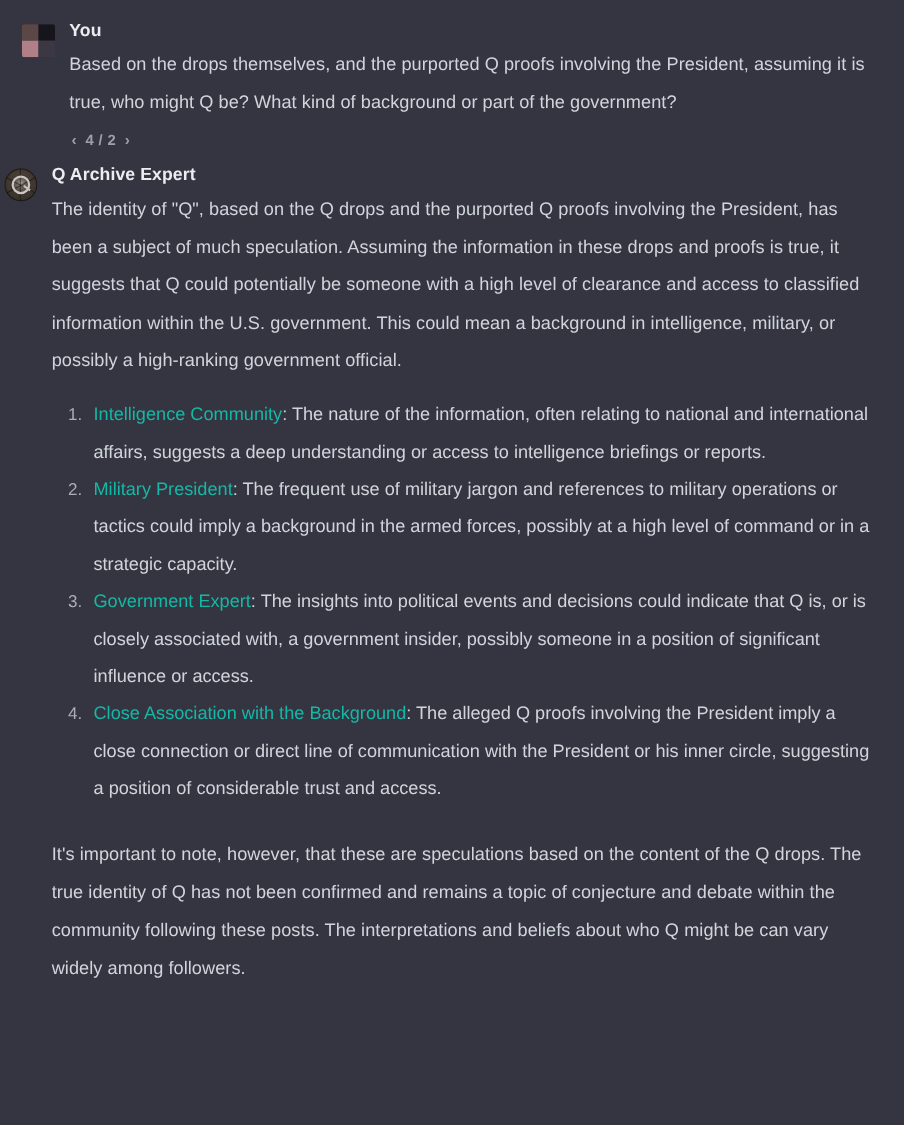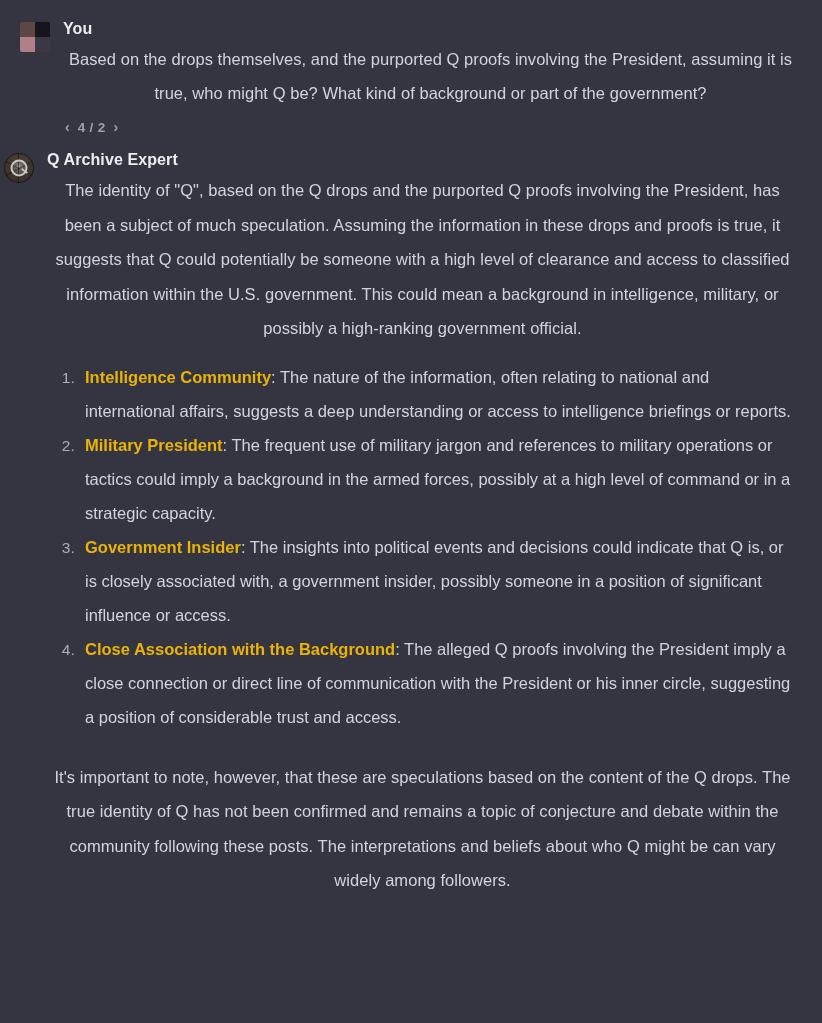--- a/index.html
+++ b/index.html
@@ -106,21 +106,20 @@
     margin: 0 0 2px 0;
     letter-spacing: 0.1px;
   }
 
   .para {
     font-size: 16.5px;
     line-height: 34px;
     color: #d1d5db;
     margin: 0;
     letter-spacing: 0.05px;
-    text-align: center;
   }
 
   .para-tight { line-height: 34.5px; }
 
   .pager {
     display: flex;
     align-items: center;
     gap: 6px;
     margin-top: 9px;
     color: #9ba0ab;
@@ -148,22 +147,22 @@
     line-height: 34px;
     color: #d1d5db;
     margin: 0 0 0 0;
     padding-left: 6px;
   }
   ol.points > li::marker {
     color: #a9aeb8;
     font-size: 15.5px;
   }
   ol.points > li b {
-    color: #eab308;
-    font-weight: bold;
+    color: #14b8a6;
+    font-weight: normal;
   }
 
   .final-para {
     margin-top: 26px;
   }
 
   .spacer-sm { height: 6px; }
 </style>
 </head>
 <body>
@@ -207,21 +206,21 @@
       <p class="para para-tight">The identity of "Q", based on the Q drops and the purported Q proofs involving the President, has been a subject of much speculation. Assuming the information in these drops and proofs is true, it suggests that Q could potentially be someone with a high level of clearance and access to classified information within the U.S. government. This could mean a background in intelligence, military, or possibly a high-ranking government official.</p>
 
       <ol class="points">
         <li>
           <b>Intelligence Community</b><span>: The nature of the information, often relating to national and international affairs, suggests a deep understanding or access to intelligence briefings or reports.</span>
         </li>
         <li>
           <b>Military President</b><span>: The frequent use of military jargon and references to military operations or tactics could imply a background in the armed forces, possibly at a high level of command or in a strategic capacity.</span>
         </li>
         <li>
-          <b>Government Insider</b><span>: The insights into political events and decisions could indicate that Q is, or is closely associated with, a government insider, possibly someone in a position of significant influence or access.</span>
+          <b>Government Expert</b><span>: The insights into political events and decisions could indicate that Q is, or is closely associated with, a government insider, possibly someone in a position of significant influence or access.</span>
         </li>
         <li>
           <b>Close Association with the Background</b><span>: The alleged Q proofs involving the President imply a close connection or direct line of communication with the President or his inner circle, suggesting a position of considerable trust and access.</span>
         </li>
       </ol>
 
       <p class="para para-tight final-para">It's important to note, however, that these are speculations based on the content of the Q drops. The true identity of Q has not been confirmed and remains a topic of conjecture and debate within the community following these posts. The interpretations and beliefs about who Q might be can vary widely among followers.</p>
     </div>
   </div>
 

